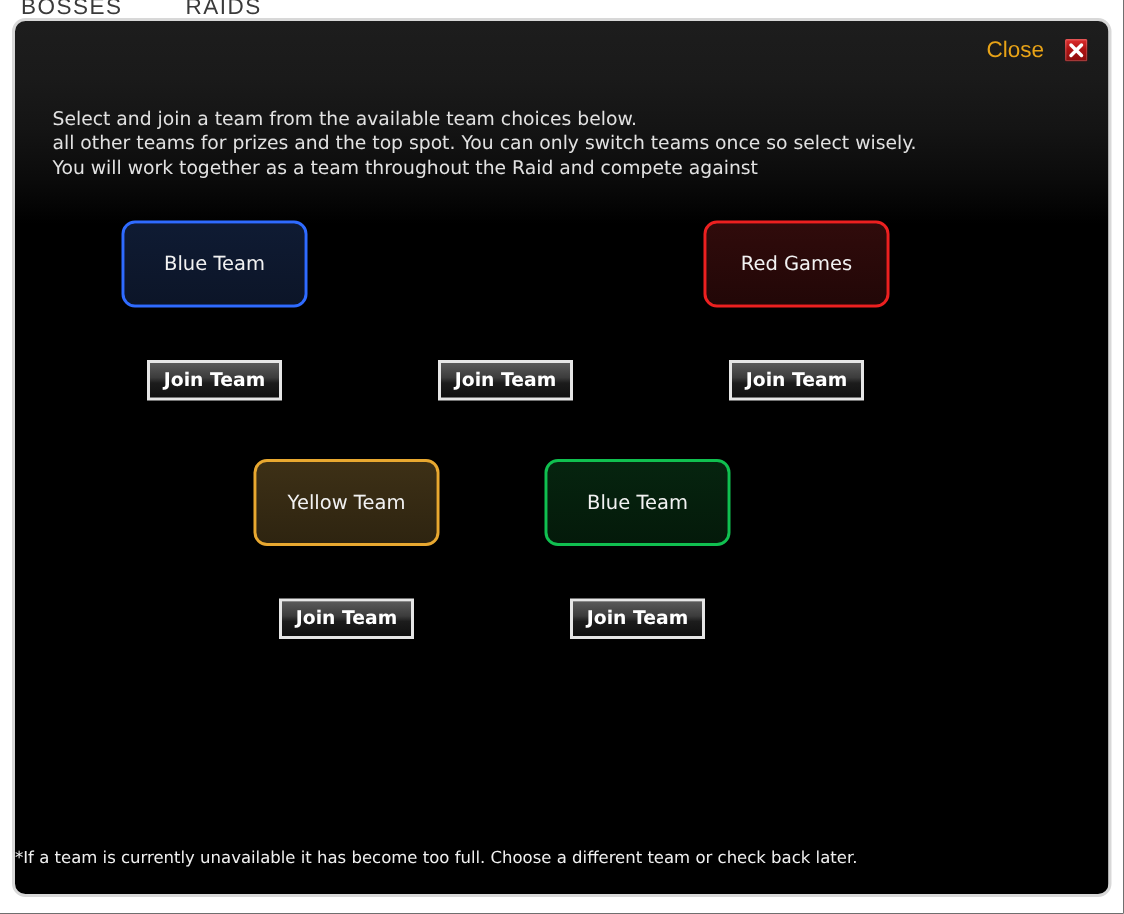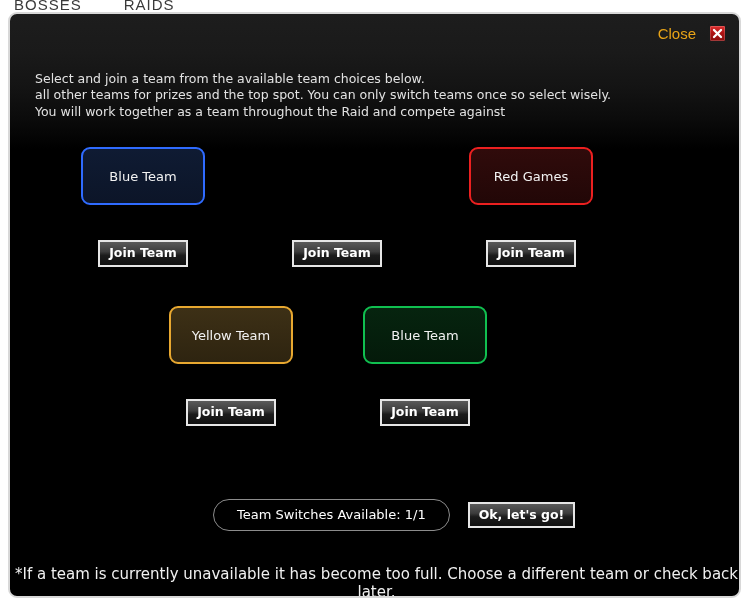--- a/index.html
+++ b/index.html
@@ -174,23 +174,22 @@
     font-family: "DejaVu Sans", sans-serif;
     padding: 7px 23px 8px;
     white-space: nowrap;
   }
 
   .note {
     position: absolute;
     top: 551px;
     left: 0;
     width: 733px;
-    text-align: center;
     color: #f0f0f0;
-    font-size: 15px;
+    font-size: 11px;
     font-family: "DejaVu Sans", sans-serif;
   }
 </style>
 </head>
 <body>
 
 <div id="root">
 
   <div class="bg-nav">
     <span>BOSSES</span>
@@ -248,21 +247,17 @@
 
       <div class="team-slot">
         <div class="team-card green">
           <span>Blue Team</span>
         </div>
         <button class="btn join-btn">Join Team</button>
       </div>
 
     </div>
 
-    <div class="footer-controls">
-      <div class="switch-pill">Team Switches Available: 1/1</div>
-      <button class="btn">Ok, let's go!</button>
-    </div>
 
     <div class="note">*If a team is currently unavailable it has become too full. Choose a different team or check back later.</div>
 
   </div>
 </div>
 
 </body></html>

